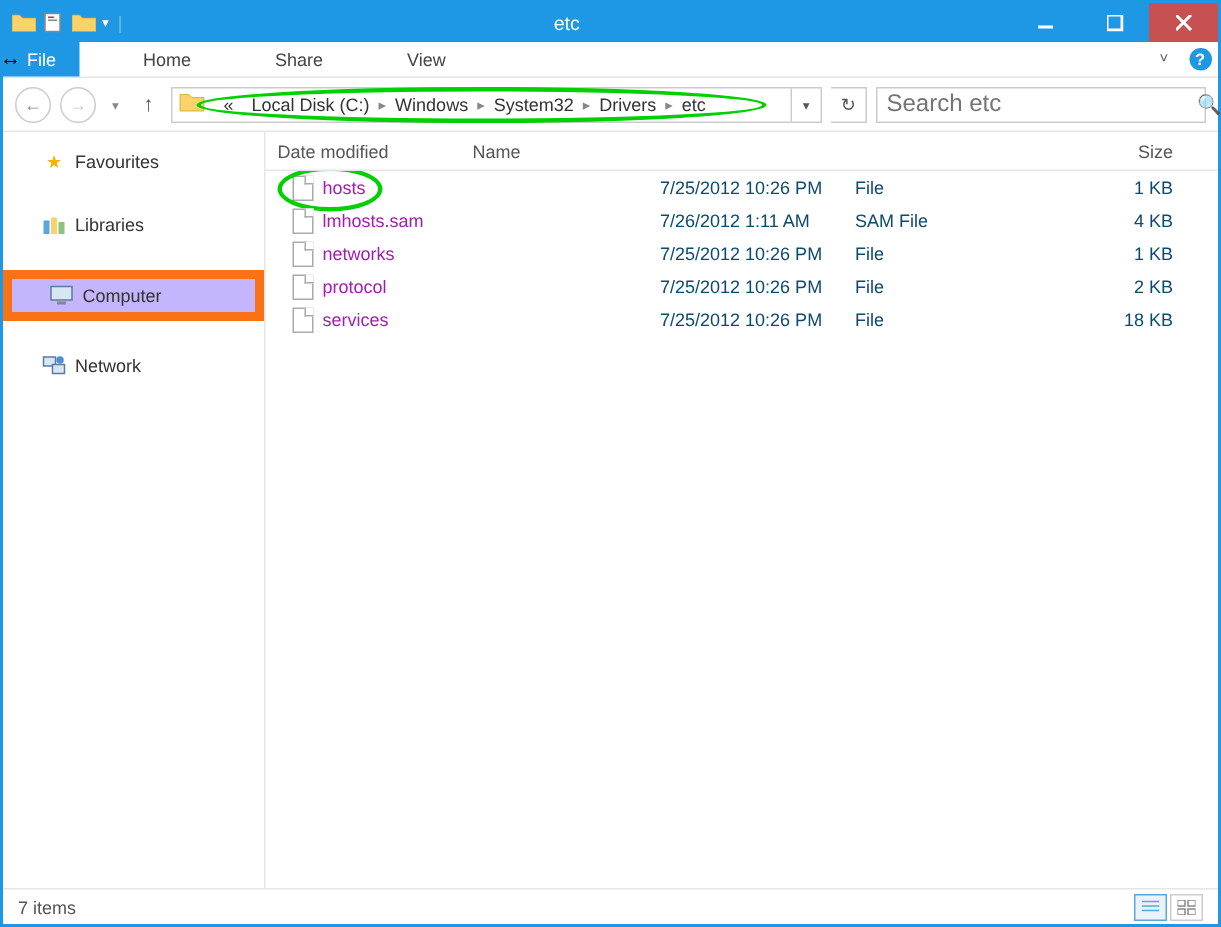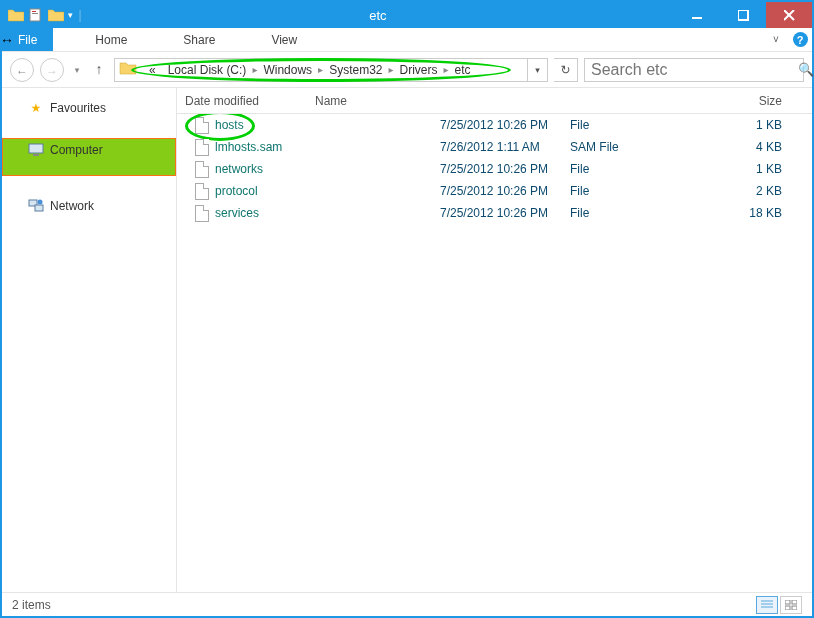--- a/index.html
+++ b/index.html
@@ -38,35 +38,35 @@
   .refresh { width:24px; height:24px; border:1px solid #ccc; border-left:none; display:flex; align-items:center; justify-content:center; color:#555; }
   .search { width:220px; height:24px; border:1px solid #ccc; display:flex; align-items:center; padding:0 6px; color:#888; }
   .search input { border:none; outline:none; flex:1; font-size:16px; color:#4c1d95; background:transparent; }
   .search-icon { color:#888; font-size:13px; }
   
   
   .main { flex:1; display:flex; overflow:hidden; position:relative; }
   .sidebar { width:175px; border-right:1px solid #e5e5e5; padding:8px 0; }
   .side-group { margin-bottom:18px; }
   .side-item { display:flex; align-items:center; gap:6px; padding:4px 8px 4px 26px; color:#333; }
-  .side-item.selected { background:#84cc16; border:1px solid #f97316; padding:3px 7px 17px 25px; }
+  .side-item.selected { background:#c4b5fd; border:6px solid #f97316; padding:3px 7px 3px 25px; }
   .side-icon { width:16px; height:16px; display:flex; align-items:center; justify-content:center; }
   
   .content { flex:1; display:flex; flex-direction:column; }
   .columns { display:flex; height:26px; border-bottom:1px solid #e5e5e5; align-items:center; color:#555; }
   .col { padding-left:8px; }
   .col.name { width:255px; padding-left:18px; }
   .col.date { width:130px; }
   .col.type { width:116px; }
   .col.size { flex:1; text-align:right; padding-right:30px; }
   
   .rows { flex:1; overflow:auto; }
   .row { display:flex; height:22px; align-items:center; }
   .cell { padding-left:8px; color:#0c4a6e; }
-  .cell.name { width:255px; padding-left:18px; display:flex; align-items:center; gap:6px; color:#0f766e; position:relative; }
+  .cell.name { width:255px; padding-left:18px; display:flex; align-items:center; gap:6px; color:#a21caf; position:relative; }
   .cell.date { width:130px; }
   .cell.type { width:116px; }
   .cell.size { flex:1; text-align:right; padding-right:30px; }
   .file-icon { width:14px; height:17px; border:1px solid #aaa; background:#fff; position:relative; }
   .file-icon::after { content:""; position:absolute; top:-1px; right:-1px; width:5px; height:5px; background:#fff; border-left:1px solid #aaa; border-bottom:1px solid #aaa; }
   
   
   .status { height:24px; border-top:1px solid #e5e5e5; display:flex; align-items:center; padding:0 10px; color:#555; }
   .status .spacer { flex:1; }
   .view-btn { width:22px; height:18px; border:1px solid #ccc; margin-left:2px; display:flex; align-items:center; justify-content:center; font-size:10px; color:#555; }
@@ -175,20 +175,32 @@
 
   <div class="main">
     <div class="sidebar">
       <div class="side-group">
         <div class="side-item">
           <span class="side-icon" style="color:#f5b301;">★</span>
           <span>Favourites</span>
         </div>
       </div>
       <div class="side-group">
+        <div class="side-item">
+          <span class="side-icon">
+            <svg width="16" height="14" viewBox="0 0 16 14">
+                <rect x="1" y="4" width="4" height="9" fill="#5aa7de"></rect>
+                <rect x="6" y="2" width="4" height="11" fill="#f7d36a"></rect>
+                <rect x="11" y="5" width="4" height="8" fill="#8ac47d"></rect>
+              </svg>
+          </span>
+          <span>Libraries</span>
+        </div>
+      </div>
+      <div class="side-group">
         <div class="side-item selected">
           <span class="side-icon">
             <svg width="16" height="14" viewBox="0 0 16 14">
                 <rect x="1" y="1" width="14" height="9" fill="#d8e6f2" stroke="#5a7ca0"></rect>
                 <rect x="5" y="11" width="6" height="2" fill="#888"></rect>
               </svg>
           </span>
           <span>Computer</span>
         </div>
       </div>
@@ -257,21 +269,21 @@
             </div>
           <div class="cell date">7/25/2012 10:26 PM</div>
           <div class="cell type">File</div>
           <div class="cell size">18 KB</div>
         </div>
       </div>
     </div>
   </div>
 
   <div class="status">
-    <span>2 items</span>
+    <span>7 items</span>
     <div class="spacer"></div>
     <div class="view-btn active">
       <svg width="12" height="10">
           <line x1="0" y1="1" x2="12" y2="1" stroke="#5aa7de"></line>
           <line x1="0" y1="4" x2="12" y2="4" stroke="#5aa7de"></line>
           <line x1="0" y1="7" x2="12" y2="7" stroke="#5aa7de"></line>
         </svg>
     </div>
     <div class="view-btn">
       <svg width="12" height="10">

